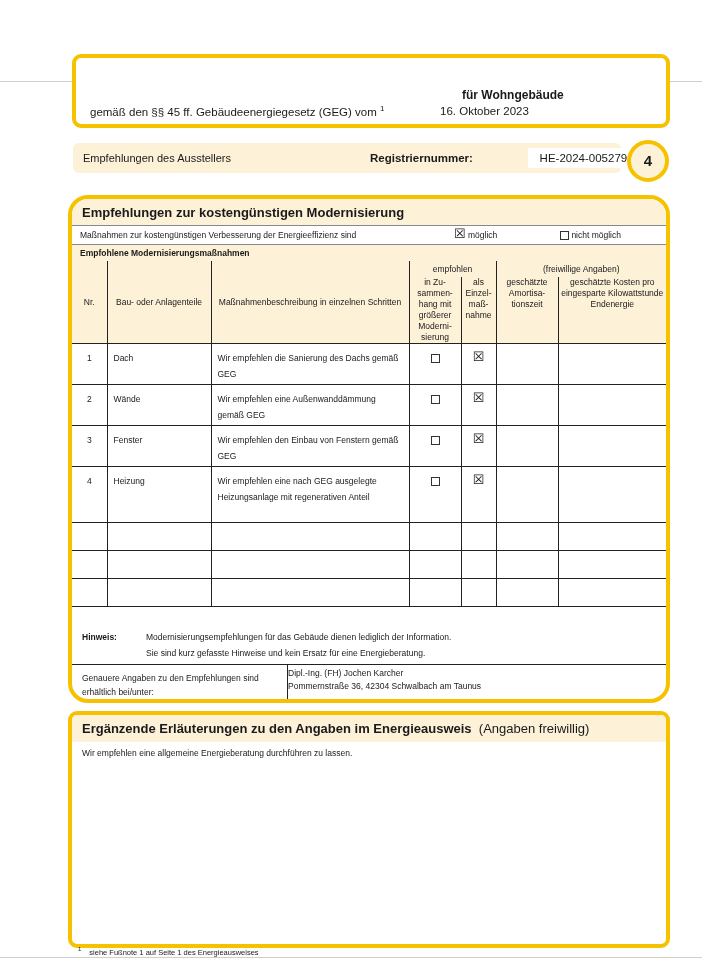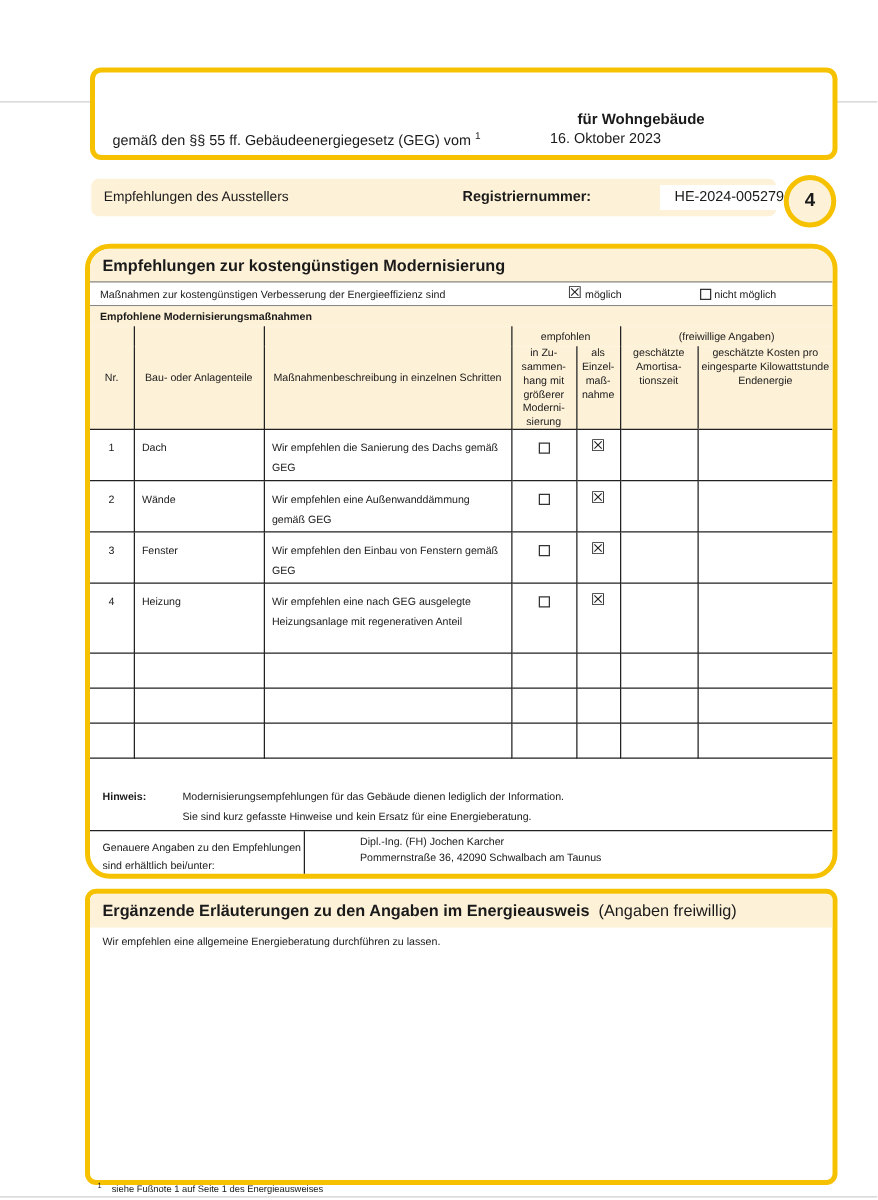--- a/index.html
+++ b/index.html
@@ -34,37 +34,37 @@
   .chk{display:inline-block;width:7px;height:7px;border:1px solid #333;vertical-align:middle;}
   .xchk{display:inline-block;font-size:13px;line-height:12px;}
   .center{text-align:center;}
   .below{position:absolute;left:0;width:594px;font-size:8.5px;}
   .annex{top:403px;height:20px;line-height:20px;padding-left:10px;border-bottom:1px solid #222;box-sizing:border-box;}
   .hint{top:423px;height:37px;border-bottom:1px solid #222;box-sizing:border-box;}
   .hint .lbl{position:absolute;left:10px;top:4px;font-weight:bold;}
   .hint .l1{position:absolute;left:74px;top:4px;}
   .hint .l2{position:absolute;left:74px;top:20px;}
   .contact{top:460px;height:40px;}
-  .contact .left{position:absolute;left:0;top:0;width:172px;height:40px;border-right:1px solid #222;box-sizing:border-box;padding:6px 0 0 10px;line-height:14px;}
+  .contact .left{position:absolute;left:0;top:0;width:216px;height:40px;border-right:1px solid #222;box-sizing:border-box;padding:6px 0 0 10px;line-height:14px;}
   .contact .right{position:absolute;left:216px;top:0;line-height:13px;padding-top:2px;}
   .sec2{position:absolute;left:68px;top:711px;width:594px;height:229px;border:4px solid #f6c200;border-radius:9px;background:#fff;overflow:hidden;}
   .sec2-title{height:27px;background:#fdf1d8;font-size:13px;line-height:27px;padding-left:10px;}
   .sec2-title b{font-weight:bold;}
   .sec2-text{font-size:8.5px;padding:6px 10px;}
   .footnote{position:absolute;left:78px;top:946px;font-size:7.5px;}
   .footnote sup{font-size:6px;margin-right:8px;}
 </style>
 </head>
 <body>
 
 <div class="hline-top"></div>
 
 <div class="header-box">
   <div class="subtitle">für Wohngebäude</div>
-  <div class="law"><span>gemäß den §§ 55 ff. Gebäudeenergiegesetz (GEG) vom</span> <sup>1</sup></div>
+  <div class="law"><span>gemäß den §§ 45 ff. Gebäudeenergiegesetz (GEG) vom</span> <sup>1</sup></div>
   <div class="date">16. Oktober 2023</div>
 </div>
 
 <div class="info-bar">
   <span class="lbl">Empfehlungen des Ausstellers</span>
   <span class="reg-lbl">Registriernummer:</span>
   <span class="reg-val">HE-2024-005279163</span>
 </div>
 <div class="page-badge">4</div>
 
@@ -227,21 +227,21 @@
 
   <div class="below hint" style="top:429px">
     <span class="lbl">Hinweis:</span>
     <span class="l1">Modernisierungsempfehlungen für das Gebäude dienen lediglich der Information.</span>
     <span class="l2">Sie sind kurz gefasste Hinweise und kein Ersatz für eine Energieberatung.</span>
   </div>
   <div class="below contact" style="top:466px">
     <div class="left">Genauere Angaben zu den Empfehlungen sind erhältlich bei/unter:</div>
     <div class="right">
       <div>Dipl.-Ing. (FH) Jochen Karcher</div>
-      <div>Pommernstraße 36, 42090 Schwalbach am Taunus</div>
+      <div>Pommernstraße 36, 42304 Schwalbach am Taunus</div>
     </div>
   </div>
 </div>
 
 <div class="sec2">
   <div class="sec2-title"><b>Ergänzende Erläuterungen zu den Angaben im Energieausweis</b>&nbsp; <span>(Angaben freiwillig)</span></div>
   <div class="sec2-text">Wir empfehlen eine allgemeine Energieberatung durchführen zu lassen.</div>
 </div>
 
 <div class="footnote"><sup>1</sup><span>siehe Fußnote 1 auf Seite 1 des Energieausweises</span></div>

